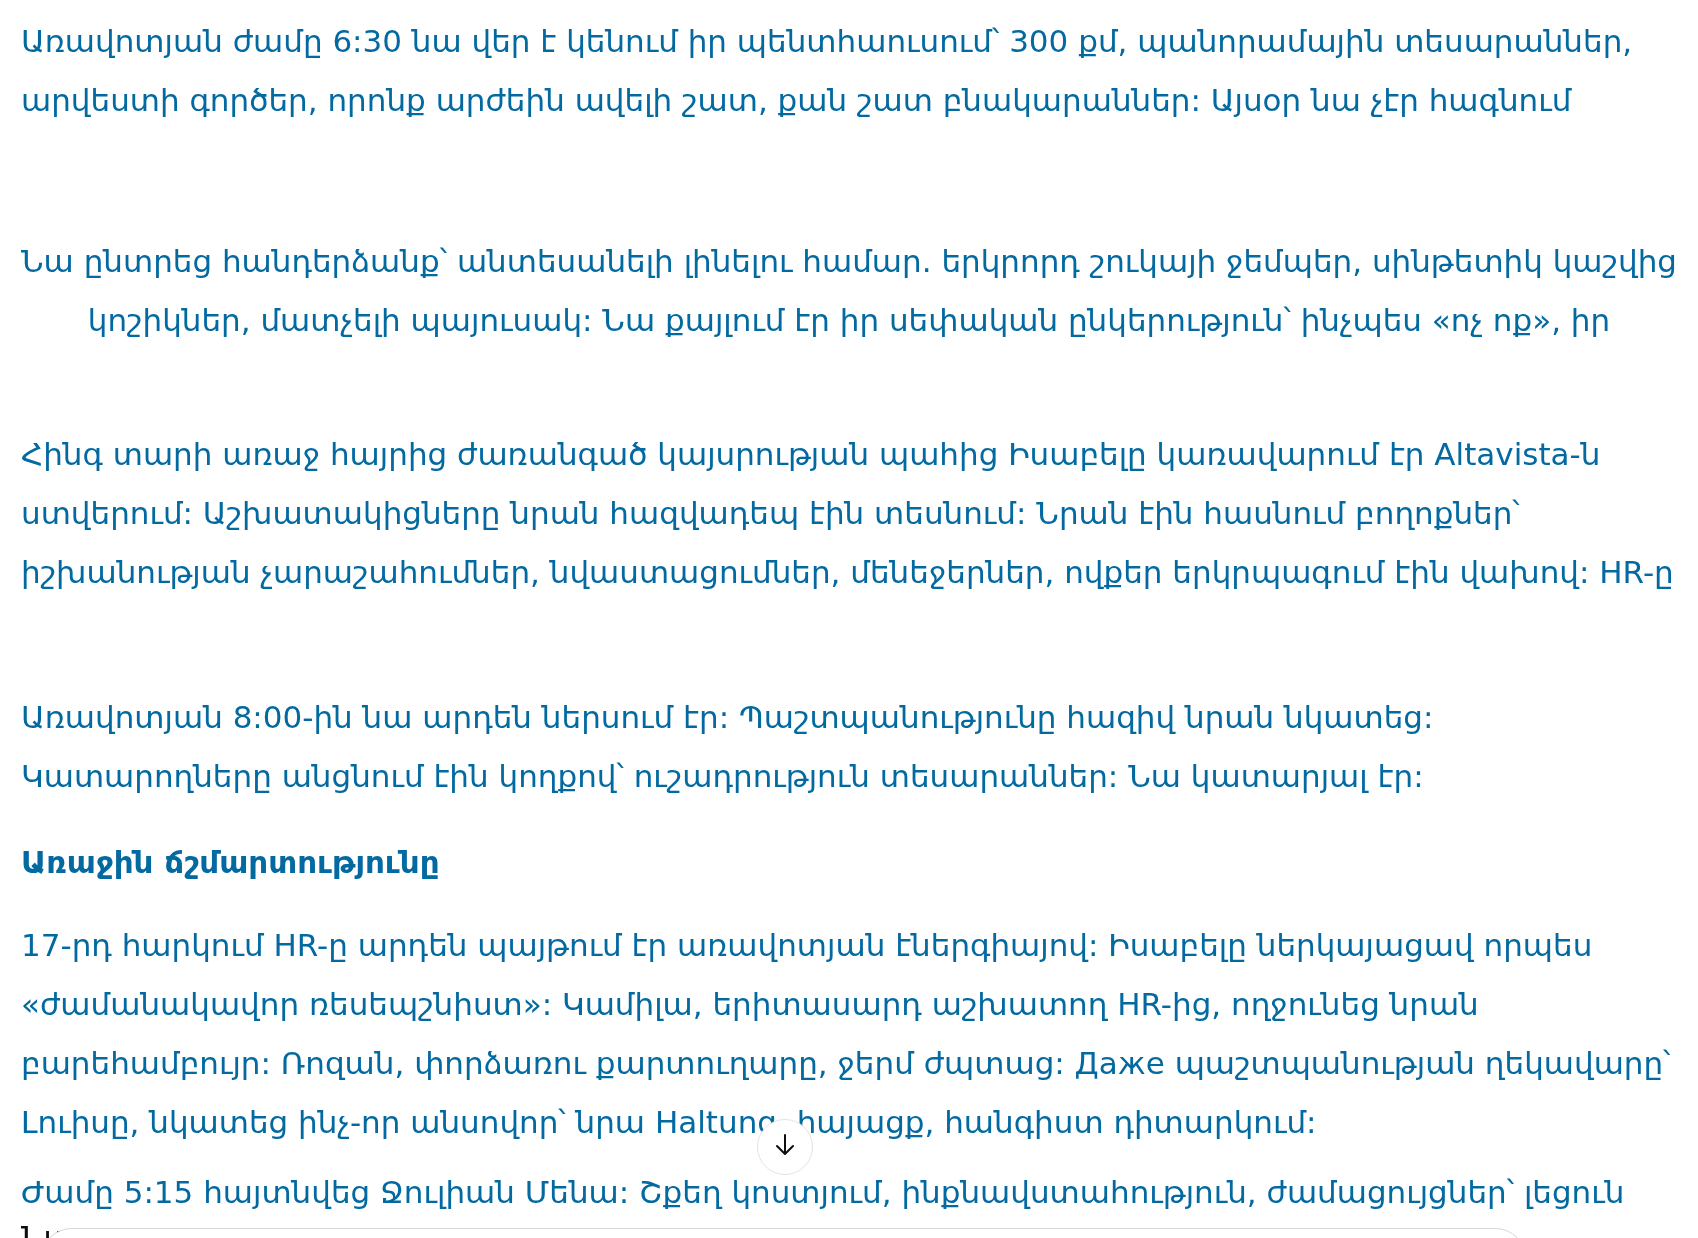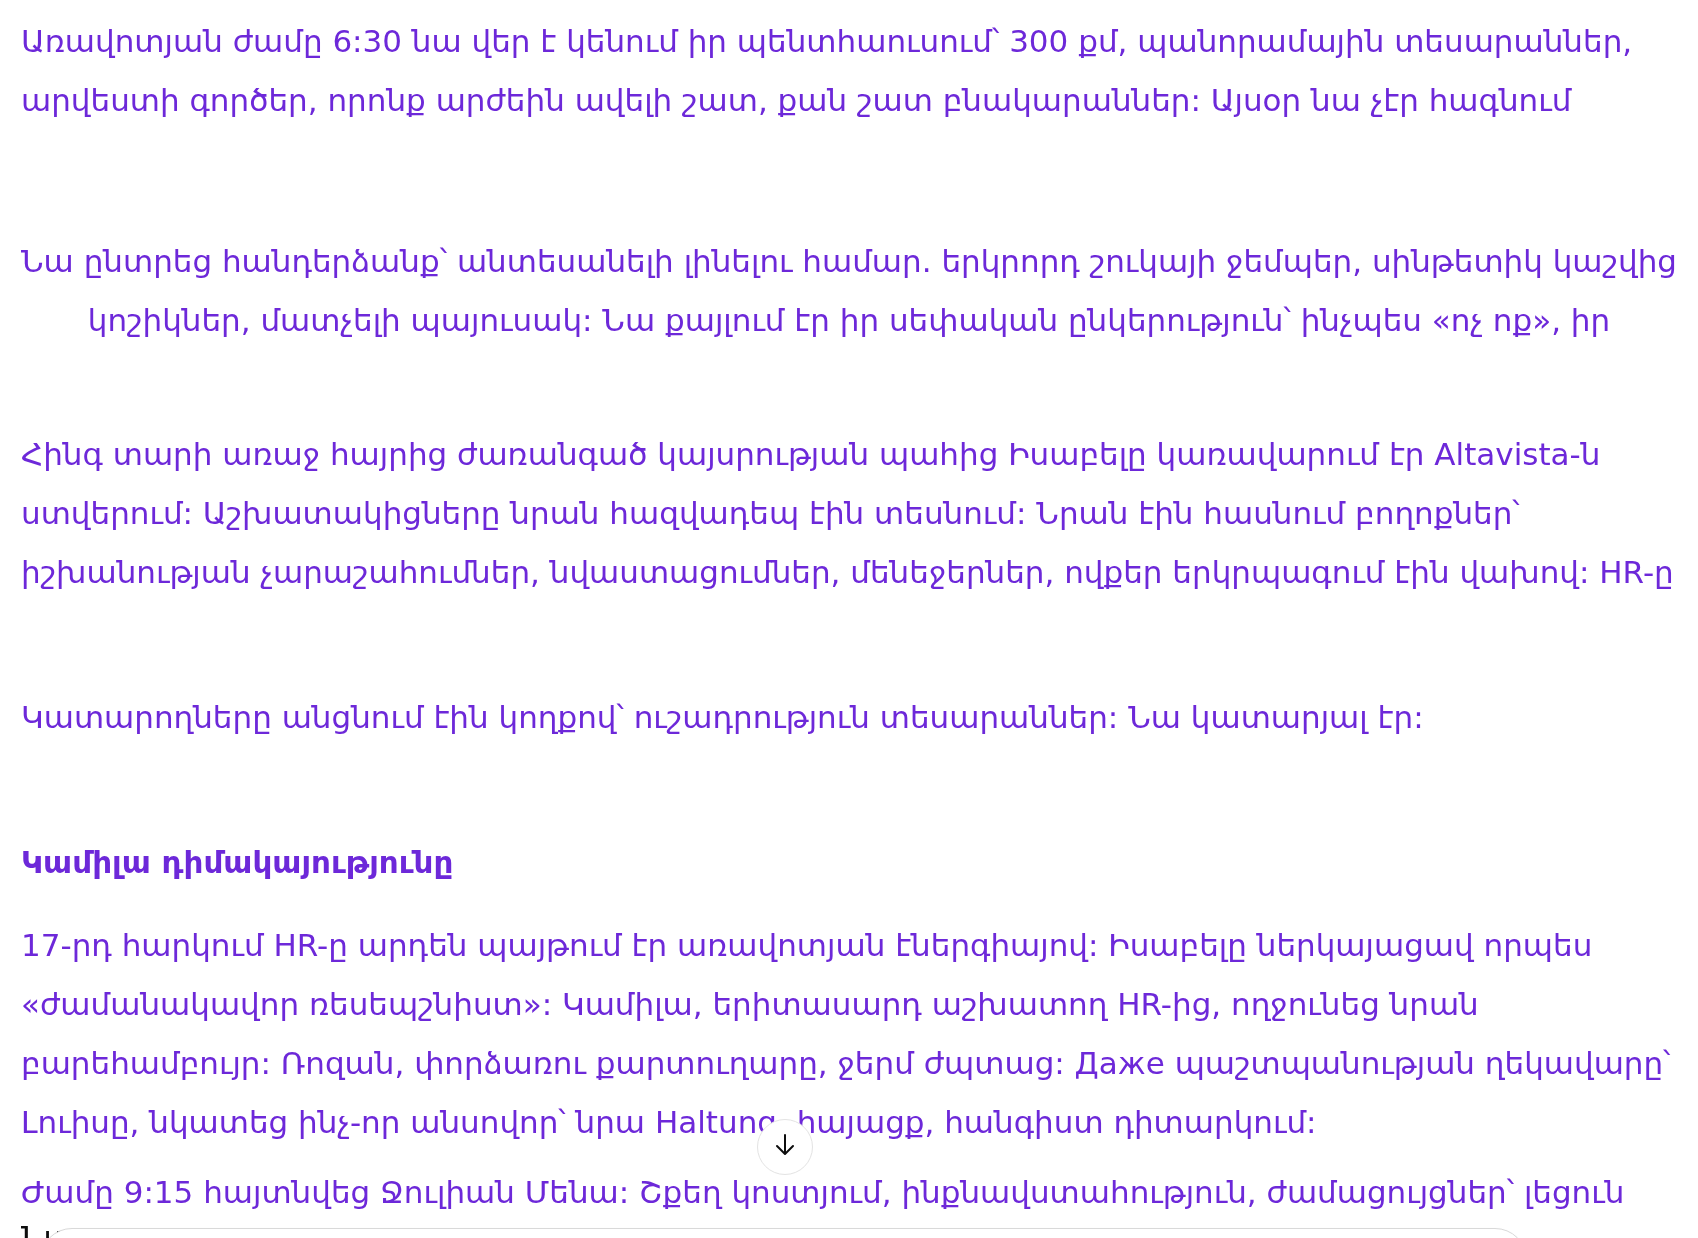--- a/index.html
+++ b/index.html
@@ -12,21 +12,21 @@
     color:#0d0d0d;
   }
   .transcript{position:absolute;left:21px;top:0;width:1640px;}
   .para{position:absolute;left:0;}
   .line{
     display:block;
     white-space:nowrap;
     font-size:31px;
     line-height:59px;
     height:59px;
-    color:#6d28d9;
+    color:#0369a1;
   }
   .heading .line{font-weight:bold;}
   .p0{top:12px;}
   .p1{top:232px;text-align:center;}
   .p2{top:425px;}
   .p3{top:688px;}
   .p4{top:833px;}
   .p5{top:916px;}
   .p6{top:1163px;}
   .fragment{
@@ -69,33 +69,34 @@
   <div class="para p1">
       <div class="line">Նա ընտրեց հանդերձանք՝ անտեսանելի լինելու համար. երկրորդ շուկայի ջեմպեր, սինթետիկ կաշվից</div>
       <div class="line">կոշիկներ, մատչելի պայուսակ: Նա քայլում էր իր սեփական ընկերություն՝ ինչպես «ոչ ոք», իր</div>
     </div>
   <div class="para p2">
       <div class="line">Հինգ տարի առաջ հայրից ժառանգած կայսրության պահից Իսաբելը կառավարում էր Altavista-ն</div>
       <div class="line">ստվերում: Աշխատակիցները նրան հազվադեպ էին տեսնում: Նրան էին հասնում բողոքներ՝</div>
       <div class="line">իշխանության չարաշահումներ, նվաստացումներ, մենեջերներ, ովքեր երկրպագում էին վախով: HR-ը</div>
     </div>
   <div class="para p3">
+      <div class="line">Առավոտյան 8:00-ին նա արդեն ներսում էր: Պաշտպանությունը հազիվ նրան նկատեց:</div>
       <div class="line">Կատարողները անցնում էին կողքով՝ ուշադրություն տեսարաններ: Նա կատարյալ էր:</div>
     </div>
   <div class="para p4 heading">
-      <div class="line">Կամիլա դիմակայությունը</div>
+      <div class="line">Առաջին ճշմարտությունը</div>
     </div>
   <div class="para p5">
       <div class="line">17-րդ հարկում HR-ը արդեն պայթում էր առավոտյան էներգիայով: Իսաբելը ներկայացավ որպես</div>
       <div class="line">«ժամանակավոր ռեսեպշնիստ»: Կամիլա, երիտասարդ աշխատող HR-ից, ողջունեց նրան</div>
       <div class="line">բարեհամբույր: Ռոզան, փորձառու քարտուղարը, ջերմ ժպտաց: Даже պաշտպանության ղեկավարը՝</div>
       <div class="line">Լուիսը, նկատեց ինչ-որ անսովոր՝ նրա Haltung, հայացք, հանգիստ դիտարկում:</div>
     </div>
   <div class="para p6">
-      <div class="line">Ժամը 9:15 հայտնվեց Ջուլիան Մենա: Շքեղ կոստյում, ինքնավստահություն, ժամացույցներ՝ լեցուն</div>
+      <div class="line">Ժամը 5:15 հայտնվեց Ջուլիան Մենա: Շքեղ կոստյում, ինքնավստահություն, ժամացույցներ՝ լեցուն</div>
     </div>
   <div class="fragment">Նա</div>
 </div>
 
 <div class="scroll-btn">
   <span>
     <svg width="26" height="26" viewBox="0 0 26 26" aria-hidden="true">
       <path d="M13 3 V21 M5 14 L13 22 L21 14" fill="none" stroke="#0d0d0d" stroke-width="2" stroke-linecap="round" stroke-linejoin="round"></path>
     </svg>
   </span>

